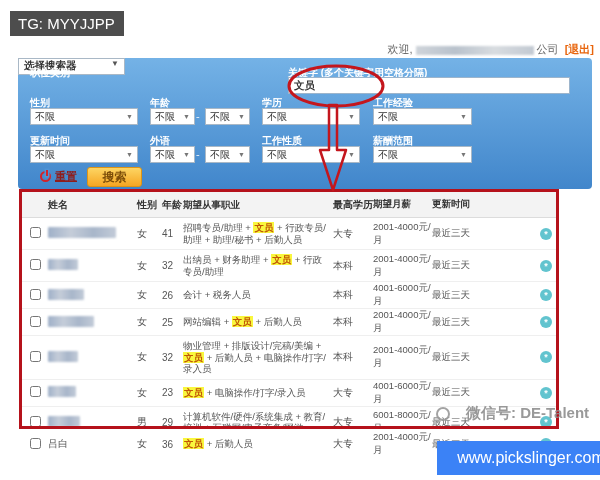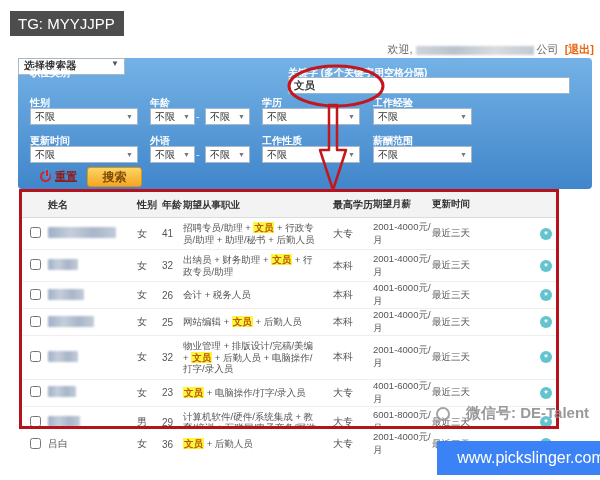--- a/index.html
+++ b/index.html
@@ -56,21 +56,21 @@
                 background:#fff; overflow:hidden; z-index:1; }
   .trow { display:flex; align-items:center; width:534px; border-bottom:1px solid #efefef;
           font-size:10px; color:#555; padding-left:8px; }
   #thead { height:26px; background:#f3f3f3; border-bottom:1px solid #dcdcdc;
            font-weight:bold; color:#333; }
   .c { flex:0 0 auto; }
   .c-cb   { width:18px; }
   .c-name { width:89px; }
   .c-gen  { width:25px; }
   .c-age  { width:21px; }
-  .c-occ  { width:150px; font-size:9.5px; line-height:11.5px; padding:4px 16px 4px 0; }
+  .c-occ  { width:150px; font-size:9.5px; line-height:11.5px; padding:4px 4px 4px 0; }
   .c-edu  { width:40px; }
   .c-sal  { width:59px; font-size:9.5px; }
   .c-time { width:108px; font-size:9.5px; }
   .c-ico  { width:14px; }
   .trow input[type=checkbox] { width:11px; height:11px; cursor:pointer; }
   .blur-name { display:inline-block; height:11px; border-radius:1px;
        background:linear-gradient(90deg,#9fb0c8,#c5cdd9,#a8b6ca,#c2cbd8); filter:blur(1px); }
   .hl { background:#f9f73e; color:#c25706; font-weight:bold; padding:0 1px; }
   .action-icon { display:inline-block; width:12px; height:12px; border-radius:50%;
        background:#62c4cf; color:#fff; font-size:9px; line-height:12px; text-align:center;

